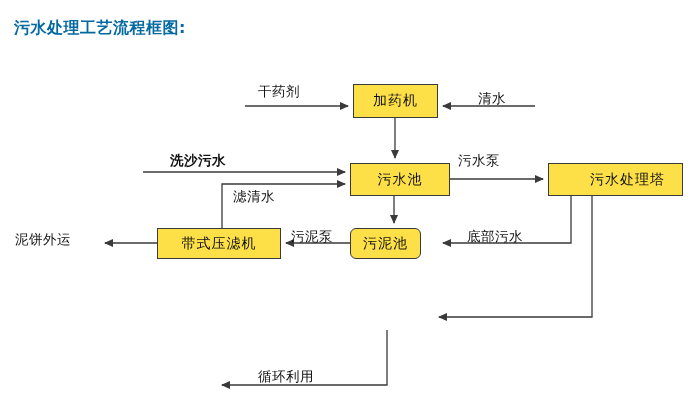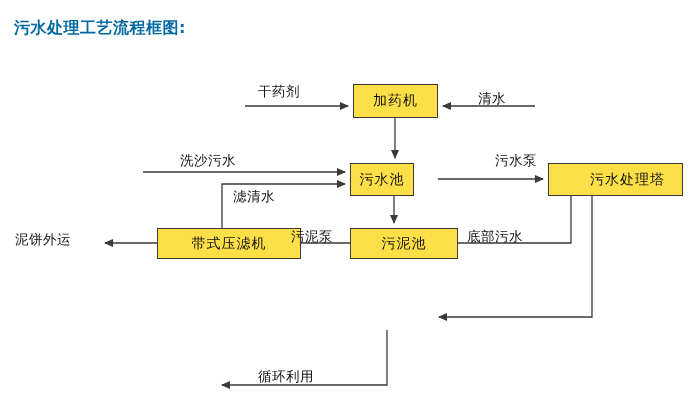--- a/index.html
+++ b/index.html
@@ -105,46 +105,46 @@
       <path d="M592,196 L592,317 L439,317" marker-end="url(#ah-l)"></path>
 
       <path d="M387,330 L387,385 L222,385" marker-end="url(#ah-l)"></path>
     </g>
   </svg>
 
   <div class="node" style="left:353px; top:84px; width:85px; height:34px;">
     <span>加药机</span>
   </div>
 
-  <div class="node" style="left:350px; top:163px; width:64px; height:33px;">
+  <div class="node" style="left:350px; top:163px; width:100px; height:33px;">
     <span>污水池</span>
   </div>
 
   <div class="node" style="left:548px; top:163px; width:135px; height:33px;padding-left:24px;">
     <span>污水处理塔</span>
   </div>
 
-  <div class="node" style="left:157px; top:228px; width:144px; height:31px;">
+  <div class="node" style="left:157px; top:228px; width:124px; height:31px;">
     <span>带式压滤机</span>
   </div>
 
-  <div class="node" style="left:350px; top:228px; width:108px; height:31px;">
+  <div class="node" style="left:350px; top:228px; width:71px; height:31px;border-radius:6px;">
     <span>污泥池</span>
   </div>
 
 
   <div class="edge-label" style="left:258px; top:83px;">干药剂</div>
 
   <div class="edge-label" style="left:478px; top:83px;margin-top:7px;">清水</div>
 
-  <div class="edge-label" style="left:180px; top:152px;">洗沙污水</div>
+  <div class="edge-label" style="left:170px; top:152px;font-weight:bold;">洗沙污水</div>
 
   <div class="edge-label" style="left:233px; top:188px;">滤清水</div>
 
-  <div class="edge-label" style="left:458px; top:152px;margin-left:37px;">污水泵</div>
+  <div class="edge-label" style="left:458px; top:152px;">污水泵</div>
 
   <div class="edge-label" style="left:291px; top:228px;">污泥泵</div>
 
   <div class="edge-label" style="left:467px; top:228px;">底部污水</div>
 
   <div class="term-label" style="left:15px; top:231px;text-align:center;">泥饼外运</div>
 
   <div class="term-label" style="left:258px; top:368px;">循环利用</div>
 
 </div>

